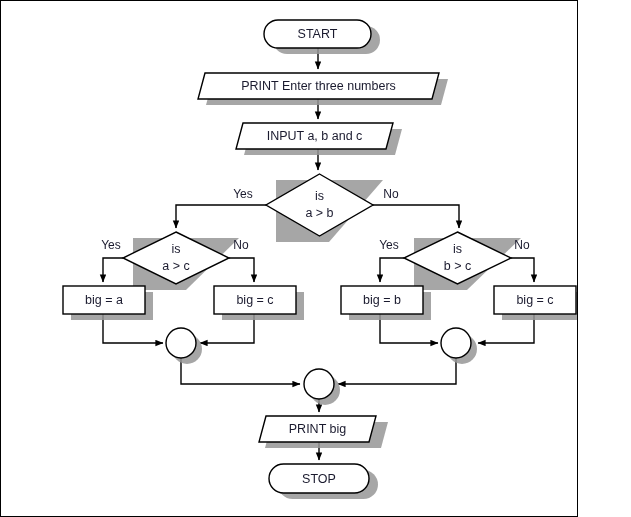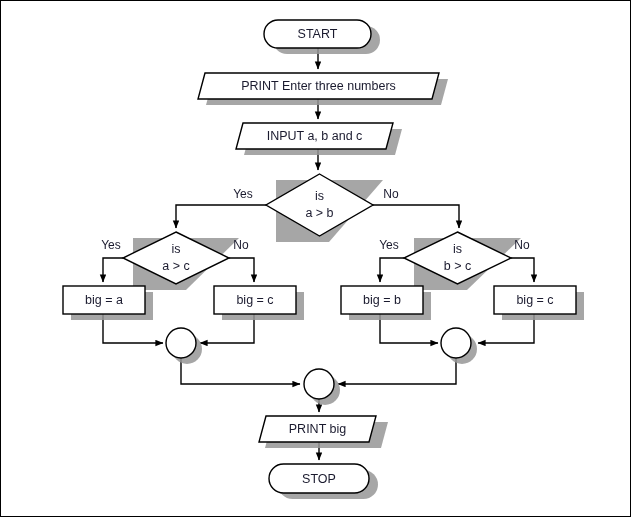--- a/index.html
+++ b/index.html
@@ -2,21 +2,21 @@
 <html><head>
 <meta charset="utf-8">
 <style>
   html, body {
     margin: 0;
     padding: 0;
     background: #ffffff;
   }
   #page {
     position: relative;
-    width: 631px;
+    width: 578px;
     height: 517px;
     background: #ffffff;
     box-sizing: border-box;
     border: 1px solid #000000;
     overflow: hidden;
     font-family: "Liberation Sans", sans-serif;
   }
   #flow-svg {
     display: block;
     width: 631px;

